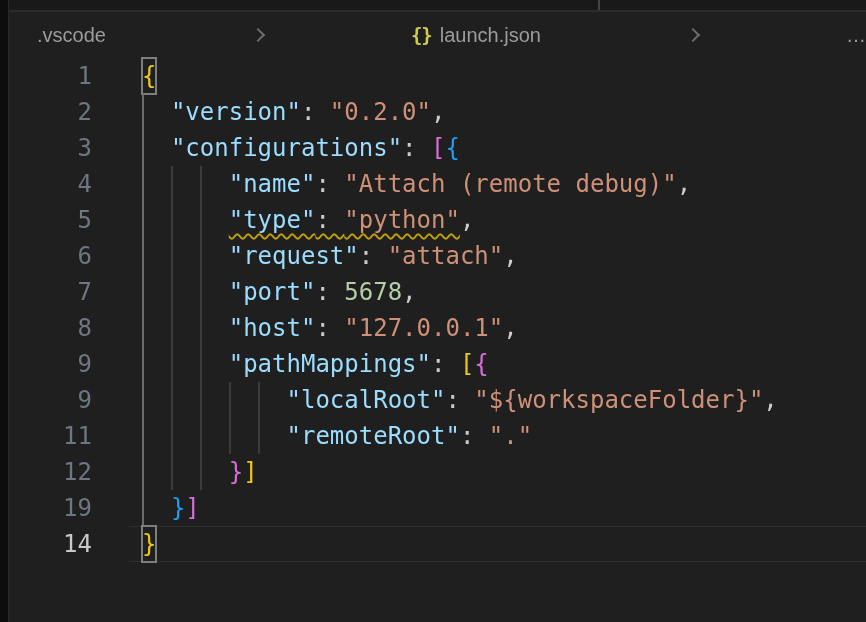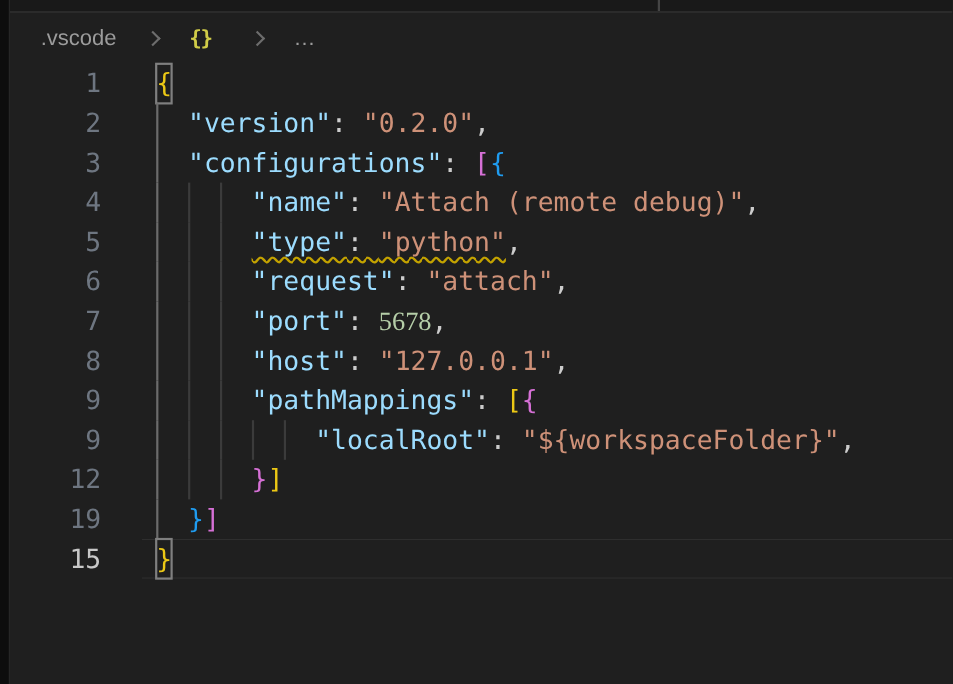--- a/index.html
+++ b/index.html
@@ -13,21 +13,21 @@
     background:var(--window-edge,#0d0d0d);border-right:1px solid #2a2a2a;z-index:6;
   }
   .tab-strip{
     position:absolute;left:9px;right:0;top:0;height:10px;
     background:var(--tab-bar-background,#191919);border-bottom:2px solid #2b2b2b;z-index:5;
   }
   .tab-divider{position:absolute;left:589px;top:0;width:2px;height:10px;background:#454545;}
   .editor{position:absolute;left:9px;top:12px;right:0;bottom:0;background:var(--background,#1f1f1f);}
   .breadcrumb{
     height:46px;display:flex;align-items:center;padding-left:28px;gap:25px;
-    font-size:20px;color:var(--breadcrumb-text,#9c9c9c);
+    font-size:20px;color:var(--breadcrumb-text,#9c9c9c);justify-content:space-between;
   }
   .bc-item{cursor:pointer;}
   .bc-file{display:flex;align-items:center;}
   .chev{
     width:8px;height:8px;margin:0 3px;
     border-top:2px solid var(--breadcrumb-chevron,#6d6d6d);
     border-right:2px solid var(--breadcrumb-chevron,#6d6d6d);
     transform:rotate(45deg);
   }
   .json-icon{
@@ -48,21 +48,21 @@
   .line-highlight{
     position:absolute;left:120px;right:0;top:0;height:34px;
     border-top:1px solid var(--current-line-border,#2e2e2e);
     border-bottom:1px solid var(--current-line-border,#2e2e2e);
   }
   .lc{position:absolute;left:133px;top:0;height:36px;white-space:pre;}
   .guide{position:absolute;top:0;bottom:0;width:2px;background:var(--indent-guide,#3b3b3b);}
   .guide.ag{background:var(--active-indent-guide,#6b6b6b);}
   .tk-key{color:var(--key,#9cdcfe);}
   .tk-str{color:var(--string,#ce9178);}
-  .tk-num{color:var(--number,#b5cea8);font-family:Liberation Serif, serif;}
+  .tk-num{color:var(--number,#b5cea8);}
   .tk-pun{color:var(--punctuation,#cccccc);}
   .tk-b1{color:var(--bracket1,#ecc815);}
   .tk-b2{color:var(--bracket2,#d670d6);}
   .tk-b3{color:var(--bracket3,#1f9cf0);}
   .match{
     display:inline-block;height:36px;vertical-align:top;
     outline:2px solid var(--bracket-match-border,#7f7f7f);outline-offset:-1px;
   }
   .squiggle{
     text-decoration:underline;text-decoration-style:wavy;
@@ -79,20 +79,21 @@
   <div class="tab-divider"></div>
 </div>
 
 <div class="editor">
 
   <div class="breadcrumb">
     <span class="bc-item">.vscode</span>
     <span class="chev"></span>
     <span class="bc-item bc-file">
       <span class="json-icon">{}</span>
+      <span>launch.json</span>
     </span>
     <span class="chev"></span>
     <span class="bc-item">…</span>
   </div>
 
   <div class="code" id="code-lines">
       <div class="row">
         <span class="ln">1</span>
         <span class="lc"><span class="tk-b1 match">{</span></span>
       </div>
@@ -126,27 +127,31 @@
       </div>
       <div class="row">
         <span class="ln">9</span>
         <span class="lc"><i class="guide ag" style="left: 0ch;"></i><i class="guide" style="left: 2ch;"></i><i class="guide" style="left: 4ch;"></i><span class="tk-ws">      </span><span class="tk-key">"pathMappings"</span><span class="tk-pun">: </span><span class="tk-b1">[</span><span class="tk-b2">{</span></span>
       </div>
       <div class="row">
         <span class="ln">9</span>
         <span class="lc"><i class="guide ag" style="left: 0ch;"></i><i class="guide" style="left: 2ch;"></i><i class="guide" style="left: 4ch;"></i><i class="guide" style="left: 6ch;"></i><i class="guide" style="left: 8ch;"></i><span class="tk-ws">          </span><span class="tk-key">"localRoot"</span><span class="tk-pun">: </span><span class="tk-str">"${workspaceFolder}"</span><span class="tk-pun">,</span></span>
       </div>
       <div class="row">
+        <span class="ln">11</span>
+        <span class="lc"><i class="guide ag" style="left: 0ch;"></i><i class="guide" style="left: 2ch;"></i><i class="guide" style="left: 4ch;"></i><i class="guide" style="left: 6ch;"></i><i class="guide" style="left: 8ch;"></i><span class="tk-ws">          </span><span class="tk-key">"remoteRoot"</span><span class="tk-pun">: </span><span class="tk-str">"."</span></span>
+      </div>
+      <div class="row">
         <span class="ln">12</span>
         <span class="lc"><i class="guide ag" style="left: 0ch;"></i><i class="guide" style="left: 2ch;"></i><i class="guide" style="left: 4ch;"></i><span class="tk-ws">      </span><span class="tk-b2">}</span><span class="tk-b1">]</span></span>
       </div>
       <div class="row">
         <span class="ln">19</span>
         <span class="lc"><i class="guide ag" style="left: 0ch;"></i><span class="tk-ws">  </span><span class="tk-b3">}</span><span class="tk-b2">]</span></span>
       </div>
       <div class="row active">
         <div class="line-highlight"></div>
-        <span class="ln">15</span>
+        <span class="ln">14</span>
         <span class="lc"><span class="tk-b1 match">}</span></span>
       </div>
     </div>
 
 </div>
 
 </body></html>

